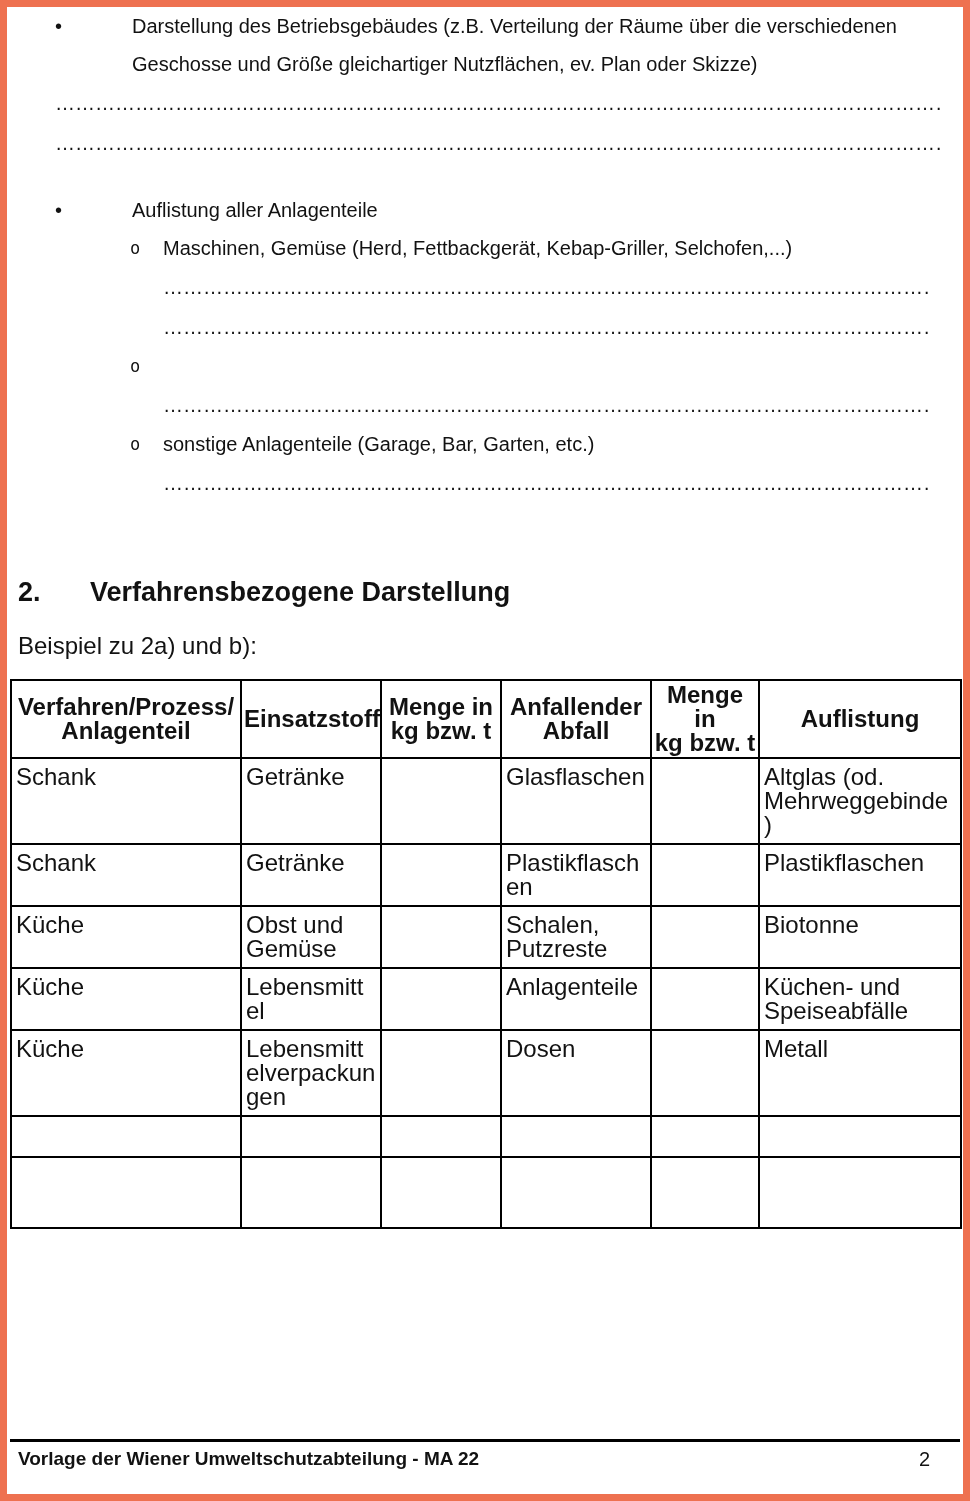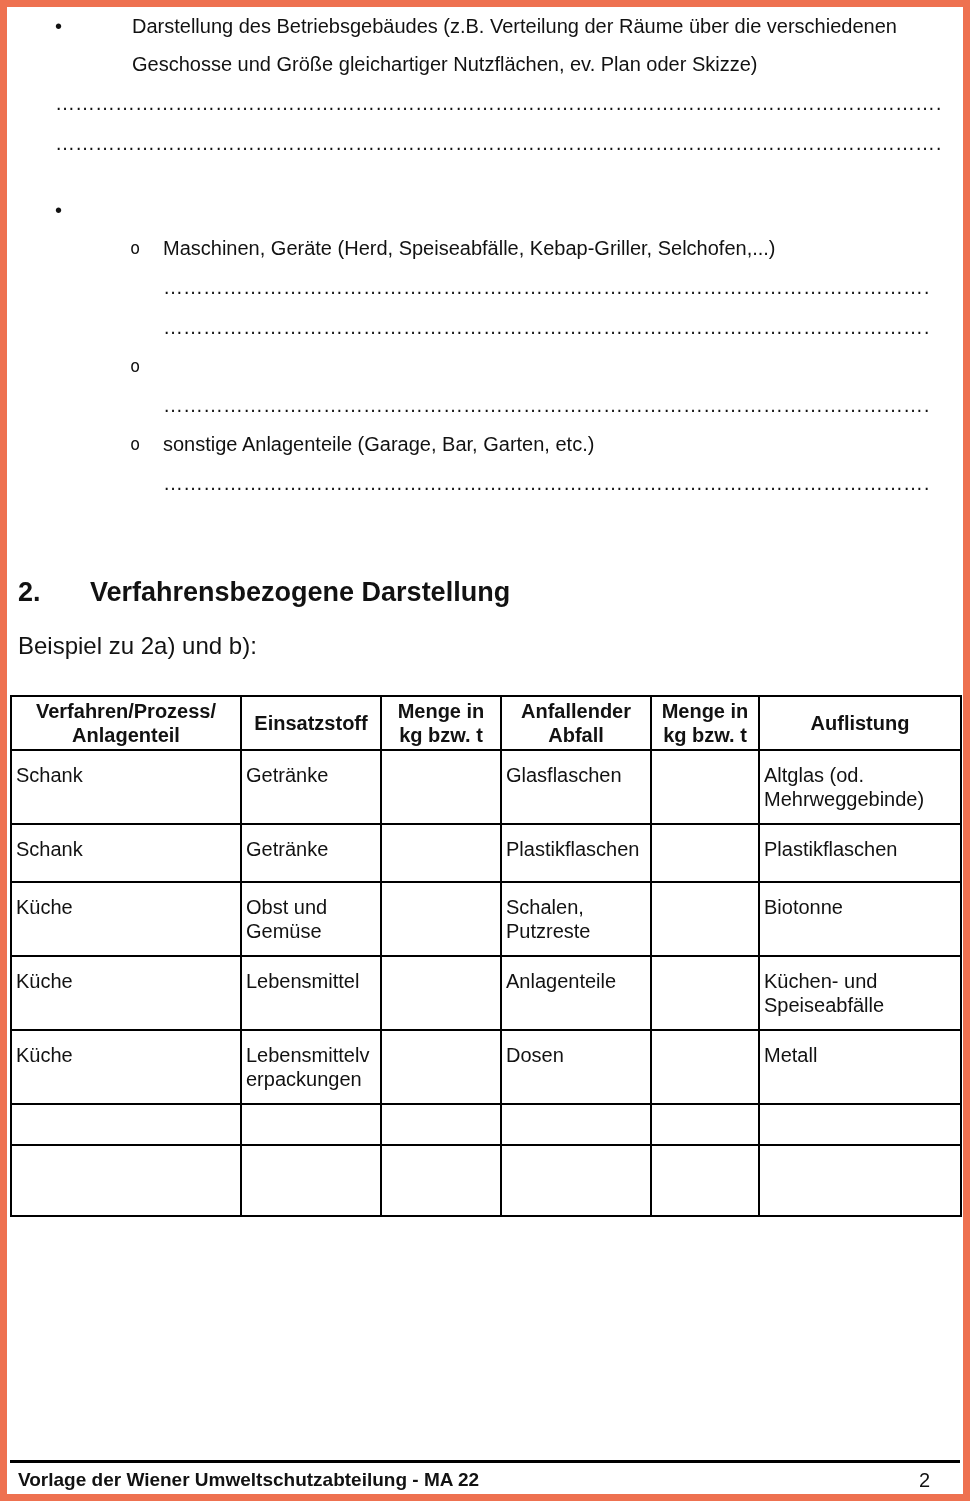--- a/index.html
+++ b/index.html
@@ -31,45 +31,45 @@
 
   
   .section-heading { margin-top: 72px; font-size: 27px; font-weight: bold; line-height: 34px; display: flex; }
   .section-heading .num { display: inline-block; width: 72px; }
 
   .paragraph { margin-top: 30px; margin-left: 37px; font-size: 20px; line-height: 27.5px; white-space: pre-line; }
   .example-label { margin-top: 24px; font-size: 24px; line-height: 26px; }
 
   
   table.extable {
-    margin-top: 36px; margin-left: -8px;
+    margin-top: 20px; margin-left: -8px;
     border-collapse: collapse; table-layout: fixed; width: 950px;
-    font-size: 20px;
+    font-size: 24px;
   }
   table.extable th, table.extable td { border: 2px solid #000; overflow: hidden; }
   table.extable th {
     font-weight: bold; text-align: center; vertical-align: middle;
     white-space: pre-line; line-height: 24px; padding: 2px 2px;
   }
   table.extable td {
-    vertical-align: top; text-align: left; padding: 12px 4px;
+    vertical-align: top; text-align: left; padding: 6px 4px;
     line-height: 24px; overflow-wrap: break-word;
   }
   thead tr { height: 52px; }
   tbody tr:nth-child(1) { height: 52px; }
   tbody tr:nth-child(2) { height: 58px; }
   tbody tr:nth-child(3) { height: 48px; }
   tbody tr:nth-child(4) { height: 59px; }
   tbody tr:nth-child(5) { height: 59px; }
   tbody tr:nth-child(6) { height: 41px; }
   tbody tr:nth-child(7) { height: 71px; }
 
   
   .footer {
-    position: absolute; left: 3px; right: 3px; bottom: 0; height: 34px;
+    position: absolute; left: 3px; right: 3px; bottom: 0; height: 55px;
     border-top: 3px solid #000;
     display: flex; justify-content: space-between; align-items: flex-start;
     padding: 6px 30px 0 8px;
   }
   .footer .ftext { font-size: 19px; font-weight: bold; }
   .footer .pnum { font-size: 20px; }
 </style>
 </head>
 <body>
 
@@ -79,25 +79,26 @@
     <div class="bullet-item">
       <span class="marker">•</span>
       <div class="btext">Darstellung des Betriebsgebäudes (z.B. Verteilung der Räume über die verschiedenen
 Geschosse und Größe gleichartiger Nutzflächen, ev. Plan oder Skizze)</div>
     </div>
     <div class="dotted">………………………………………………………………………………………………………………………………………………………………………………………………………………………………………………………………………………………………</div>
     <div class="dotted">………………………………………………………………………………………………………………………………………………………………………………………………………………………………………………………………………………………………</div>
 
     <div class="bullet-item mt28">
       <span class="marker">•</span>
+      <div class="btext">Auflistung aller Anlagenteile</div>
     </div>
 
     <div class="sub-item">
       <span class="marker">o</span>
-      <div class="btext">Maschinen, Geräte (Herd, Speiseabfälle, Kebap-Griller, Selchofen,...)</div>
+      <div class="btext">Maschinen, Gemüse (Herd, Fettbackgerät, Kebap-Griller, Selchofen,...)</div>
     </div>
     <div class="dotted lvl2">………………………………………………………………………………………………………………………………………………………………………………………………………………………………………………………………………………………………</div>
     <div class="dotted lvl2">………………………………………………………………………………………………………………………………………………………………………………………………………………………………………………………………………………………………</div>
 
     <div class="sub-item">
       <span class="marker">o</span>
     </div>
     <div class="dotted lvl2">………………………………………………………………………………………………………………………………………………………………………………………………………………………………………………………………………………………………</div>
 
     <div class="sub-item">

